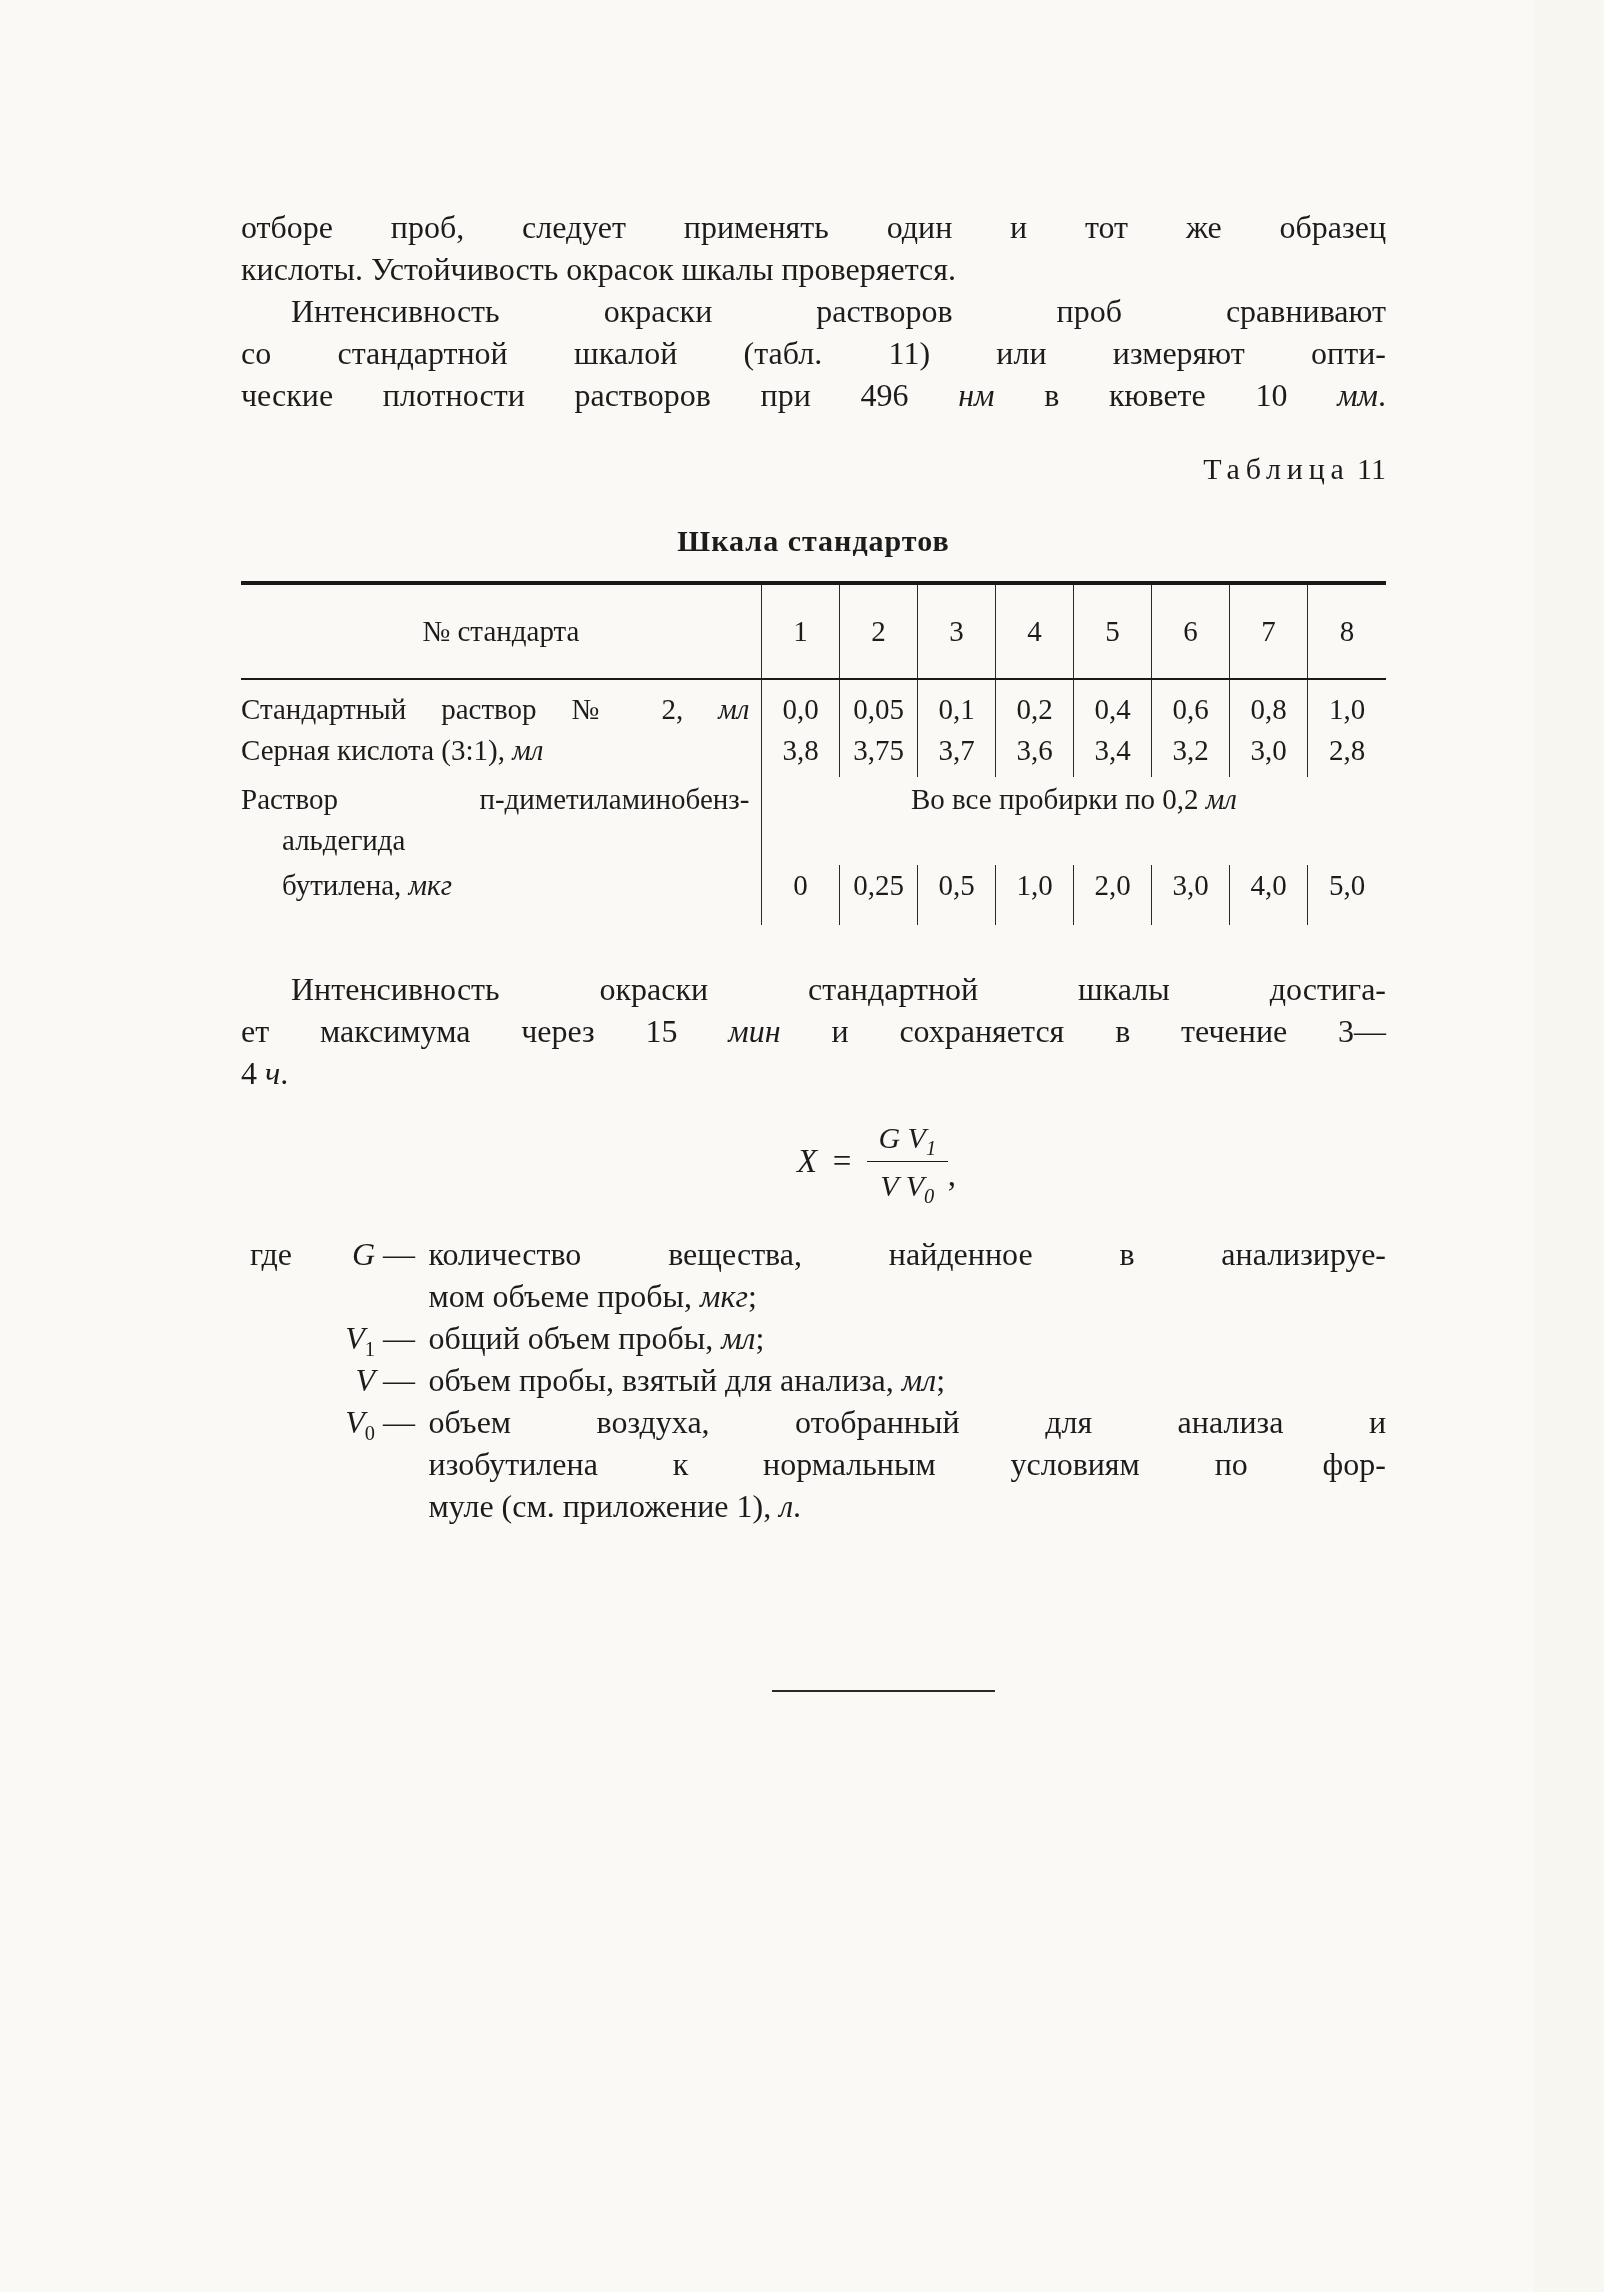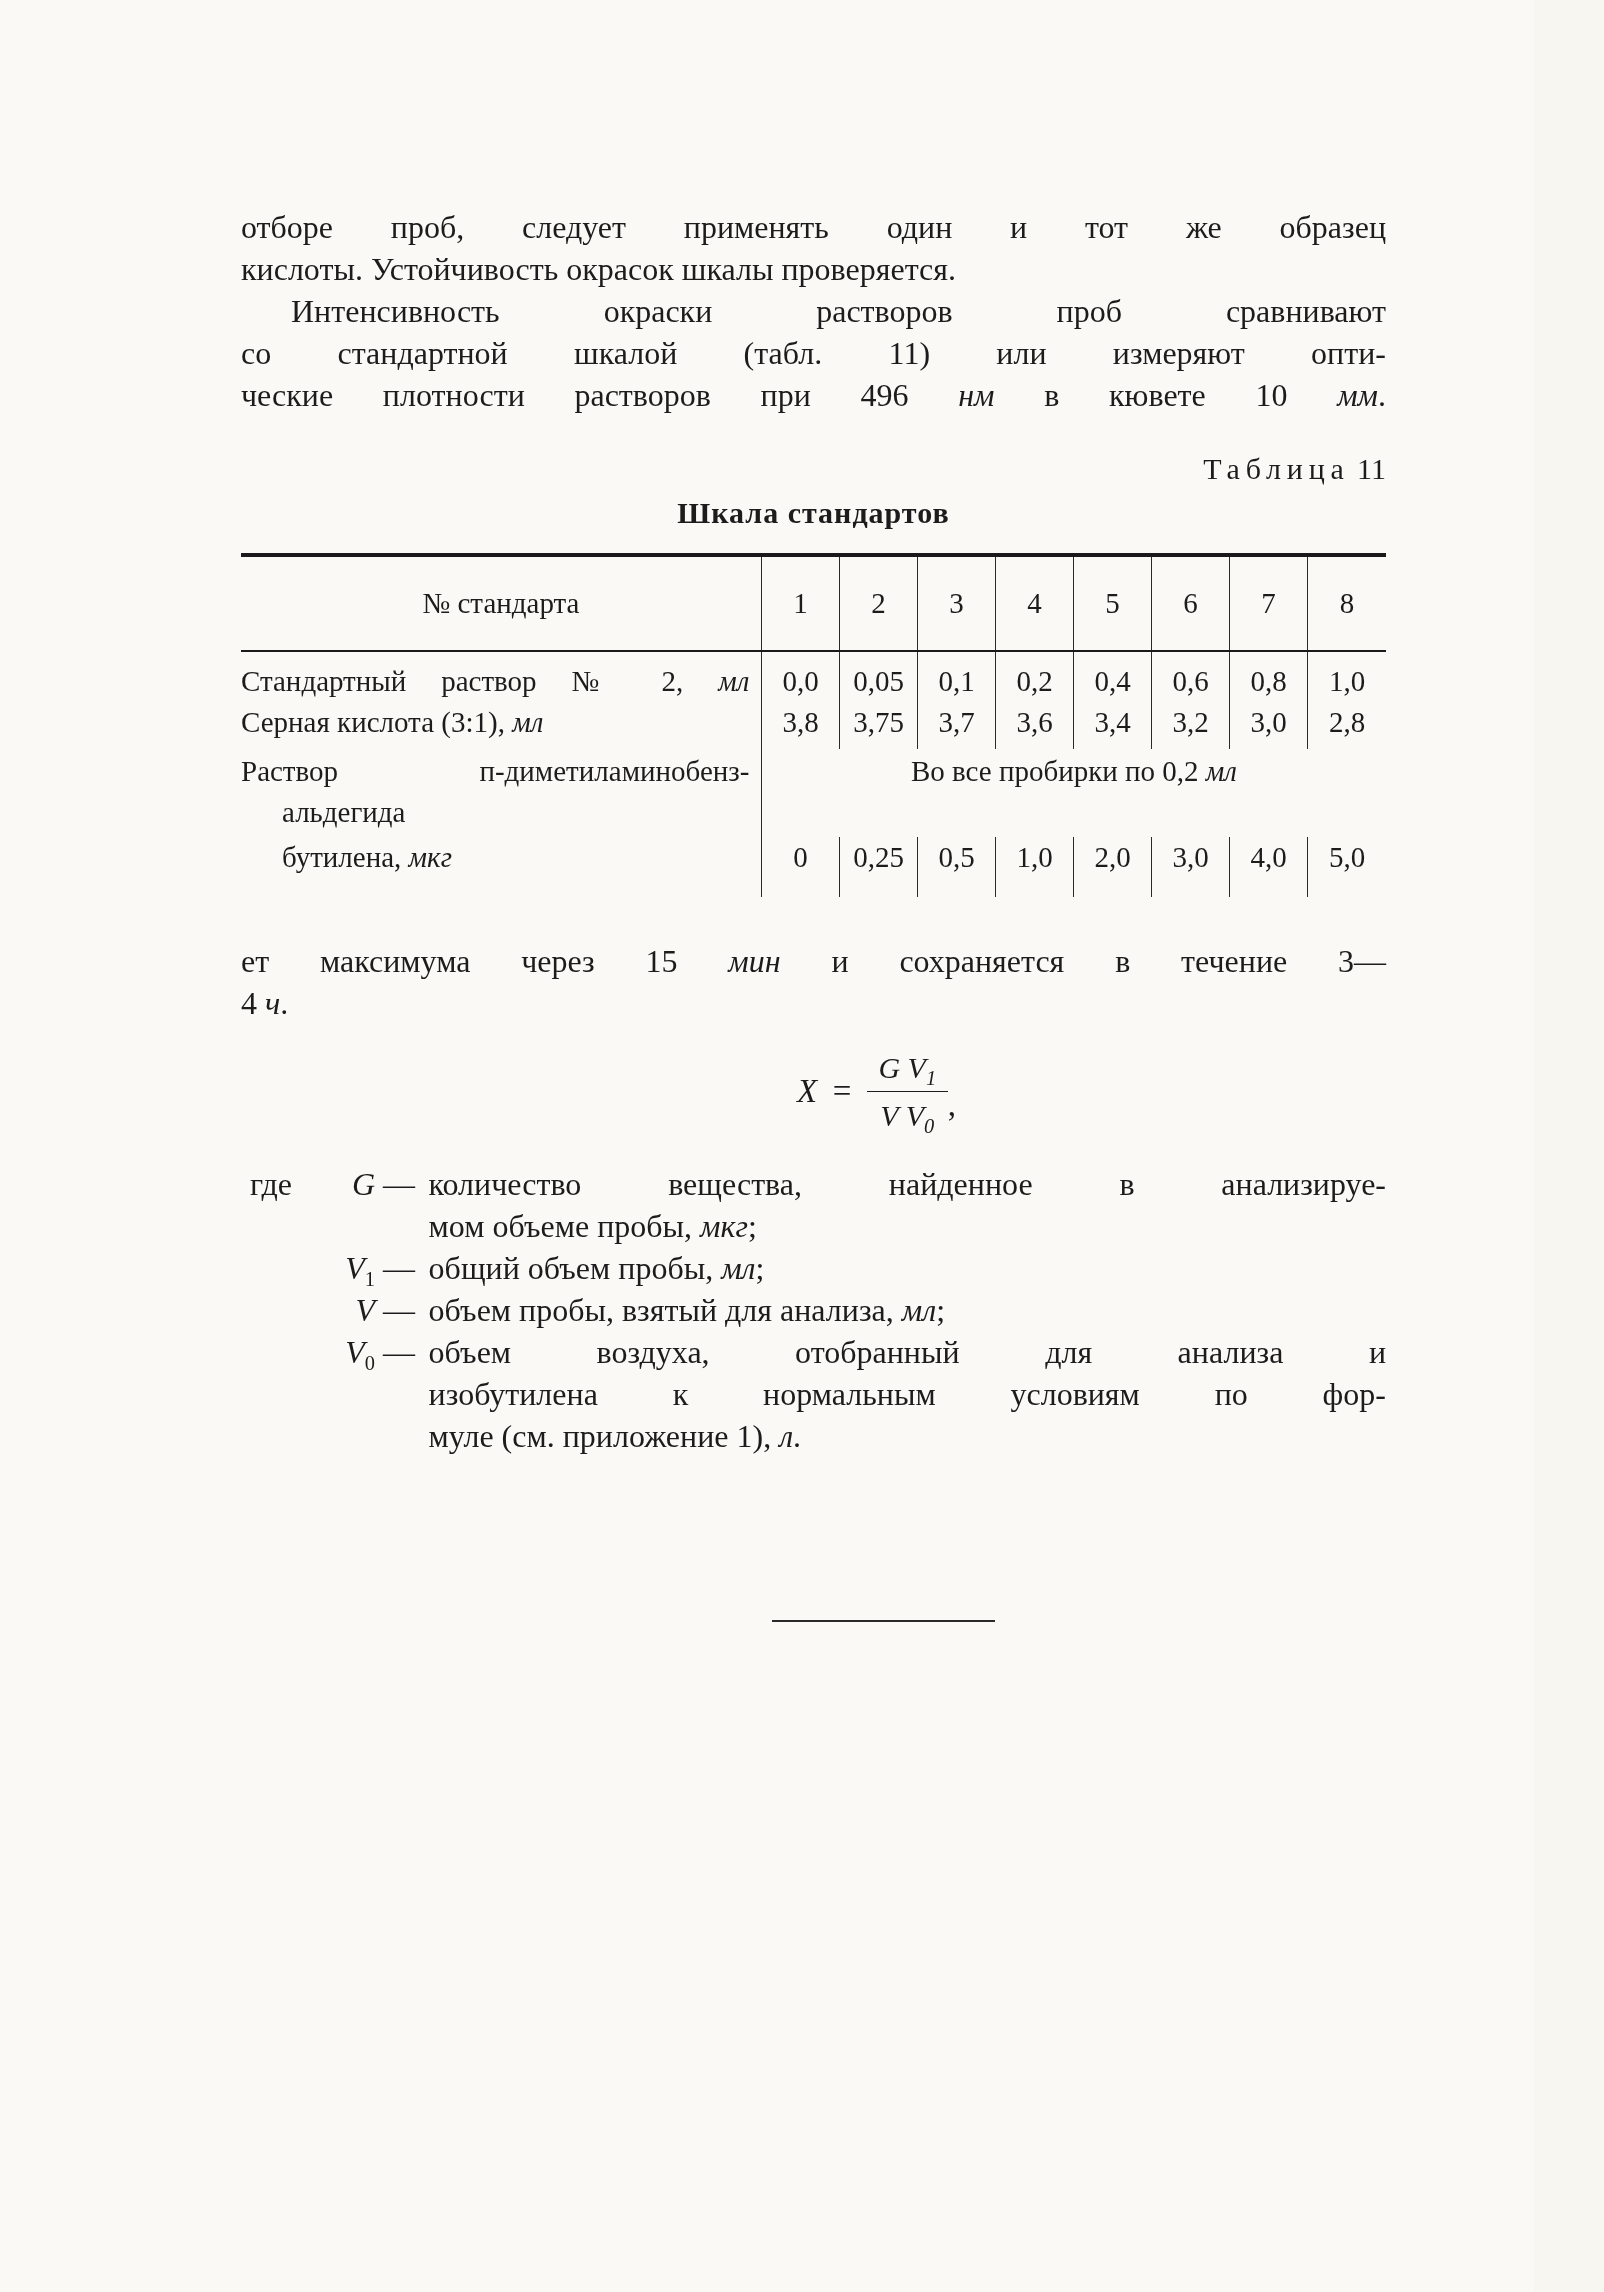--- a/index.html
+++ b/index.html
@@ -15,21 +15,21 @@
 
   .line { font-size:32px; line-height:42px; }
   .just { text-align:justify; text-align-last:justify; }
   .indent { text-indent:50px; }
   .it { font-style:italic; }
   sup { font-size:20.4px; line-height:0; }
   sub { font-size:20.4px; line-height:0; }
 
   .caption { margin-top:33px; text-align:right; font-size:30px; line-height:39px; }
   .caption .sp { letter-spacing:5.8px; }
-  .ttitle { margin-top:5px; text-align:center; font-weight:bold; font-size:30px; line-height:39px; letter-spacing:1px;font-family:Liberation Serif, serif; }
+  .ttitle { margin-top:33px; text-align:center; font-weight:bold; font-size:30px; line-height:39px; letter-spacing:1px;font-family:Liberation Serif, serif; }
 
   
   .stable { margin-top:21.3px; border-top:4.9px solid #1a1a1a; font-size:29px; line-height:41px; }
   .trow { display:grid; grid-template-columns:521px repeat(8, 1fr); }
   .trow.r2 { grid-template-columns:521px 1fr; }
   .tc { border-right:1.9px solid #2a2a2a; min-width:0; }
   .trow .tc:last-child { border-right:none; }
   .thead { border-bottom:2.9px solid #1a1a1a; }
   .thead .tc { display:flex; align-items:center; justify-content:center; padding:26px 0; }
   .r1 .tc { padding:8.7px 0 5.8px; }
@@ -161,20 +161,21 @@
         <div class="tc num">1,0</div>
         <div class="tc num">2,0</div>
         <div class="tc num">3,0</div>
         <div class="tc num">4,0</div>
         <div class="tc num">5,0</div>
       </div>
 
     </div>
 
     <div class="para para3">
+      <div class="line just indent">Интенсивность окраски стандартной шкалы достига-</div>
       <div class="line just"><span>ет максимума через 15 </span><span class="it">мин</span><span> и сохраняется в течение 3—</span></div>
       <div class="line"><span>4 </span><span class="it">ч</span><span>.</span></div>
     </div>
 
 
     <div class="formula">
       <div class="f-inner">
         <span class="f-var">X</span>
         <span class="f-eq">=</span>
         <span class="frac">

